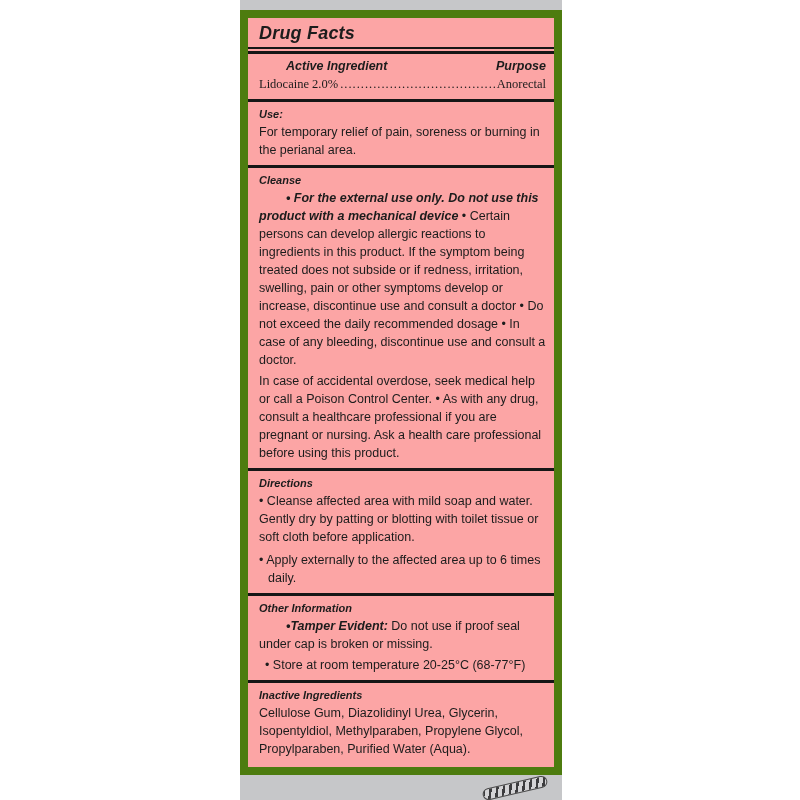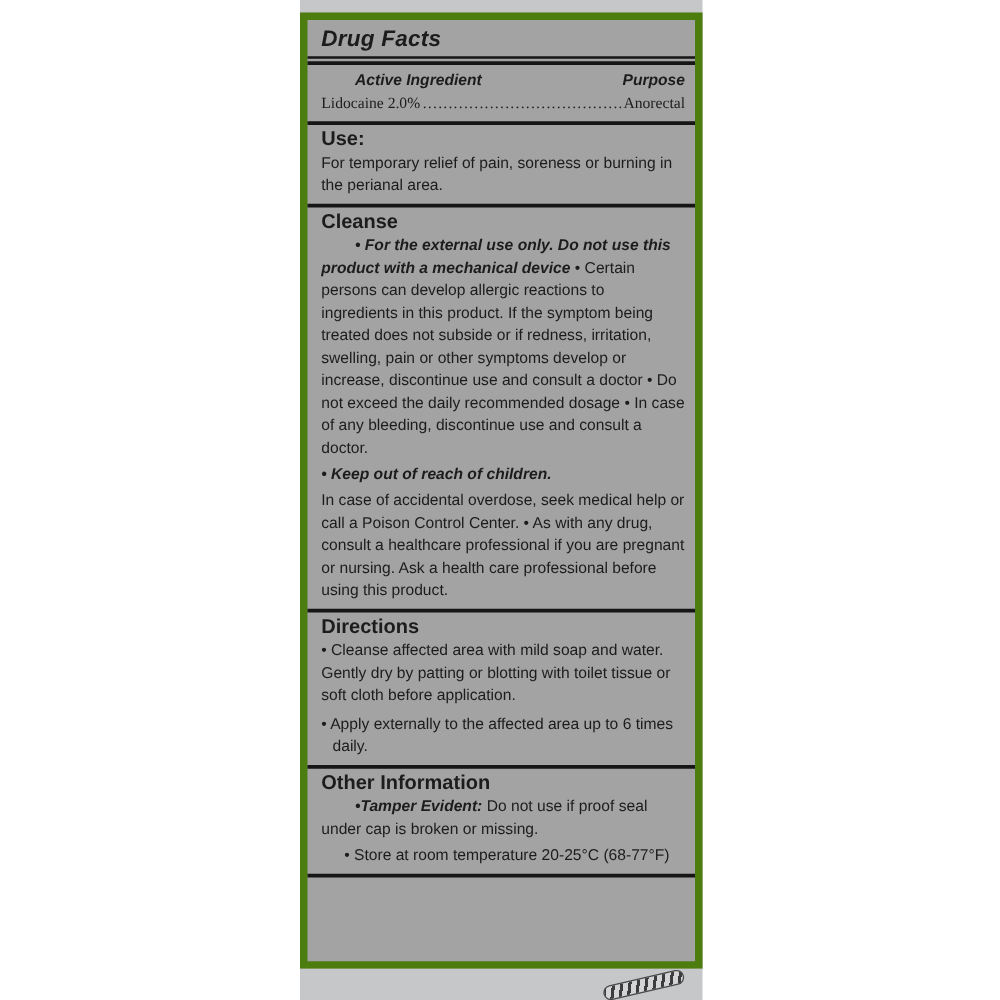--- a/index.html
+++ b/index.html
@@ -5,43 +5,43 @@
   html,body{margin:0;padding:0;background:#ffffff;}
   .stage{
     position:relative;width:800px;height:800px;background:#ffffff;overflow:hidden;
     font-family:"Liberation Sans",sans-serif;color:#1c1c1c;
   }
   .column{position:absolute;left:240px;top:0;width:322px;}
   .gray-band{background:#c6c7c9;}
   .gray-band.top{height:10px;}
   .gray-band.bottom{height:25px;position:relative;}
   .label-box{
-    background:#a3a3a3;border:6px solid #4d7c0f;box-sizing:border-box;
+    background:#fca5a5;border:8px solid #4d7c0f;box-sizing:border-box;
     min-height:765px;
   }
   .panel-title{
     font-size:18px;font-weight:bold;font-style:italic;
     padding:5px 8px 3px 11px;border-bottom:2px solid #161616;
     letter-spacing:0.2px;
   }
   .rule{height:3px;background:#161616;}
   .rule.after-title{margin-top:2px;}
   section{padding:3px 8px 6px 11px;font-size:12.5px;line-height:18px;}
   .bi{font-weight:bold;font-style:italic;margin-left:27px;}
-  .sec-heading{font-size:16px;font-weight:bold;line-height:18px;}
+  .sec-heading{font-size:11px;font-weight:bold;font-style:italic;line-height:18px;}
   .two-col{display:flex;justify-content:space-between;align-items:baseline;}
   .dot-row{display:flex;align-items:baseline;font-family:Liberation Serif, serif;}
   .dot-row .name{white-space:nowrap;}
   .dot-row .dots{flex:1;overflow:hidden;white-space:nowrap;letter-spacing:1px;margin:0 2px;}
   .dot-row .purpose{white-space:nowrap;}
   .para{margin:0 0 3px 0;}
   .para.last{margin-bottom:0;}
   .li{margin:0 0 5px 0;}
   .li.hang{padding-left:9px;text-indent:-9px;margin-bottom:0;}
-  .indent-sm{padding-left:6px;text-align:center;}
+  .indent-sm{padding-left:6px;}
   .coil{
     position:absolute;right:14px;top:7px;width:64px;height:10px;
     border-radius:6px;border:1px solid #4a4a4a;
     background:repeating-linear-gradient(110deg,#3c3c3e 0 2.5px,#d4d4d6 2.5px 6.5px);
     transform:rotate(-13deg);
   }
 </style>
 </head>
 <body>
 
@@ -72,21 +72,20 @@
       <section>
         <div class="sec-heading">Use:</div>
         <div class="para last">For temporary relief of pain, soreness or burning in the perianal area.</div>
       </section>
 
       <div class="rule"></div>
 
       <section>
         <div class="sec-heading">Cleanse</div>
         <div class="para"><span class="bi">• For the external use only. Do not use this product with a mechanical device</span><span> • Certain persons can develop allergic reactions to ingredients in this product. If the symptom being treated does not subside or if redness, irritation, swelling, pain or other symptoms develop or increase, discontinue use and consult a doctor •  Do not exceed the daily recommended dosage •  In case of any bleeding, discontinue use and consult a doctor.</span></div>
-        <div class="para bi">• Keep out of reach of children.</div>
         <div class="para last">In case of accidental overdose, seek medical help or call a Poison Control Center. •  As with any drug, consult a healthcare professional if you are pregnant or nursing. Ask a health care professional before using this product.</div>
       </section>
 
       <div class="rule"></div>
 
       <section>
         <div class="sec-heading">Directions</div>
         <div class="li">• Cleanse affected area with mild soap and water. Gently dry by patting or blotting with toilet tissue or soft cloth before application.</div>
         <div class="li hang">• Apply externally to the affected area up to 6 times daily.</div>
       </section>
@@ -94,20 +93,24 @@
       <div class="rule"></div>
 
       <section>
         <div class="sec-heading">Other Information</div>
         <div class="para"><span class="bi">•Tamper Evident:</span><span> Do not use if proof seal under cap is broken or missing.</span></div>
         <div class="para last indent-sm">• Store at room temperature 20-25°C (68-77°F)</div>
       </section>
 
       <div class="rule"></div>
 
+      <section>
+        <div class="sec-heading">Inactive Ingredients</div>
+        <div class="para last">Cellulose Gum, Diazolidinyl Urea, Glycerin, Isopentyldiol, Methylparaben, Propylene Glycol, Propylparaben, Purified Water (Aqua).</div>
+      </section>
 
     </div>
 
     <div class="gray-band bottom">
       <div class="coil"></div>
     </div>
 
   </div>
 </div>
 

